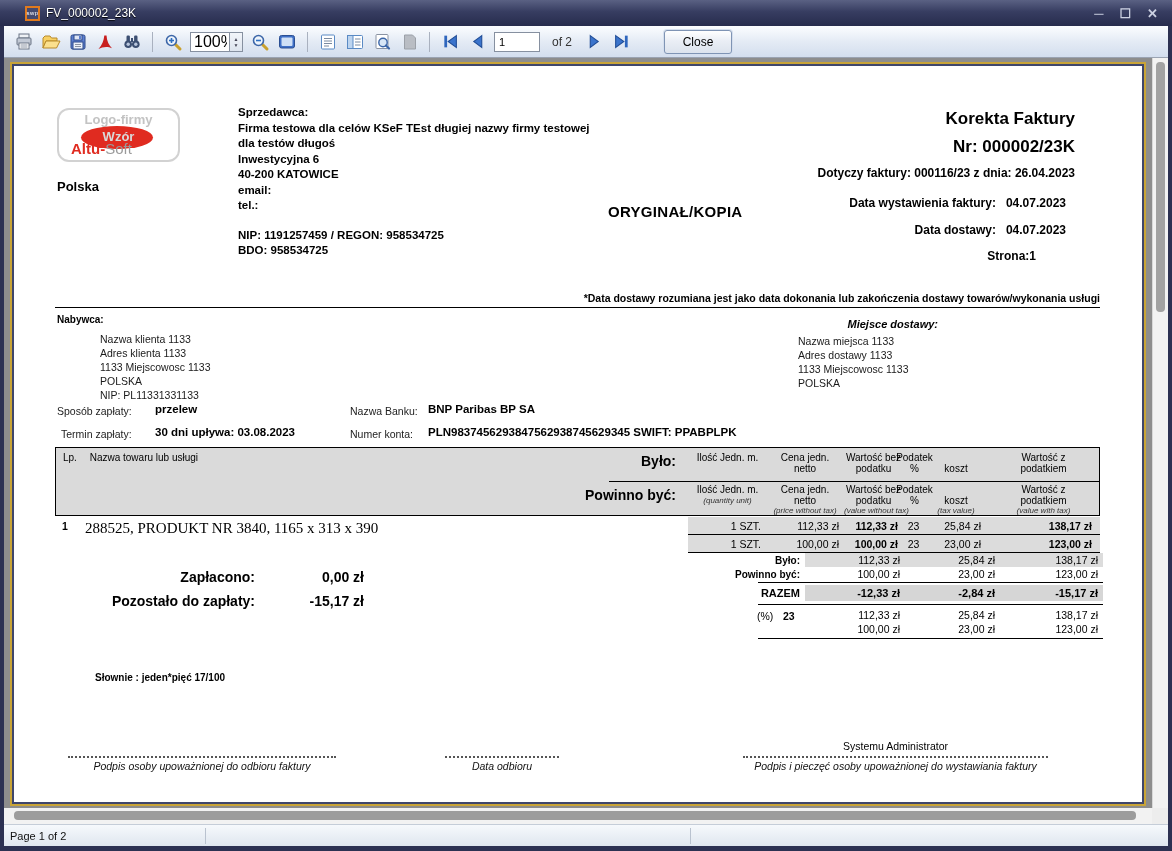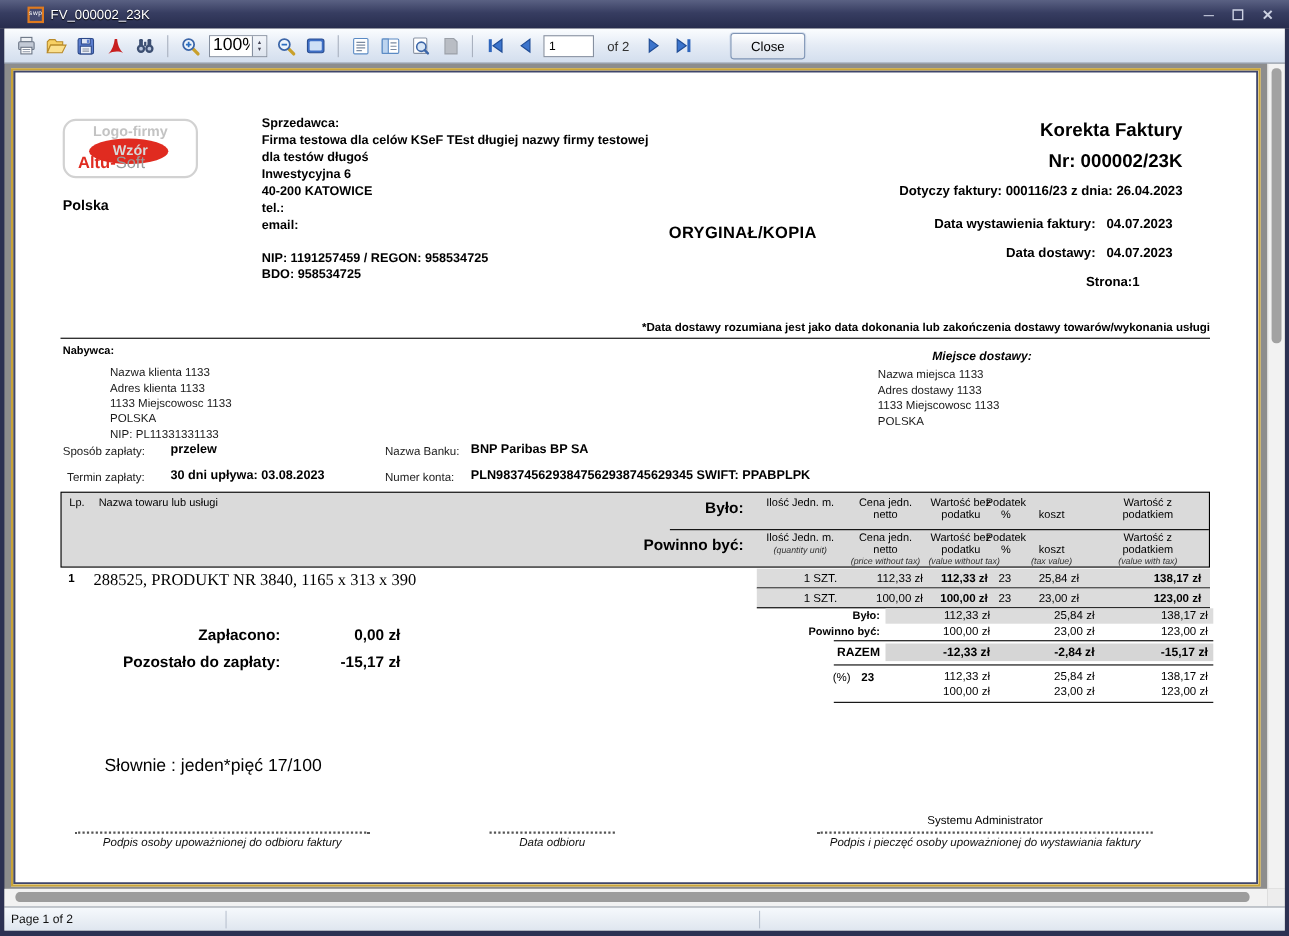--- a/index.html
+++ b/index.html
@@ -126,21 +126,21 @@
   .sline{height:1px;background:#000;left:746px;width:345px;}
   .sline1{top:518px;} .sline2{top:540px;} .sline3{top:574px;}
   .pctmark{left:745px;top:546px;font-size:10.5px;}
   .pctval{left:771px;top:546px;font-size:10.5px;font-weight:bold;}
 
   
   .tot-l{width:200px;text-align:right;font-weight:bold;font-size:14px;}
   .tot-v{width:104px;text-align:right;font-weight:bold;font-size:14px;}
   .paidl{left:43px;top:505px;} .paidv{left:248px;top:505px;}
   .duel{left:43px;top:529px;}  .duev{left:248px;top:529px;}
-  .words{left:83px;top:608px;font-weight:normal;font-size:16px;margin-top:16px;}
+  .words{left:83px;top:608px;font-weight:bold;font-size:10px;}
   .sig-l{left:56px;top:692px;width:268px;}
   .sig-m{left:433px;top:692px;width:114px;}
   .sig-r{left:731px;top:692px;width:305px;}
   .sigline{border-top:2px dotted #555;height:0;}
   .siglbl{text-align:center;font-style:italic;font-size:10.5px;margin-top:2px;color:#111;}
   .sig-rname{left:731px;top:676px;width:305px;text-align:center;font-size:10.5px;}
 </style>
 </head>
 <body>
 
@@ -298,22 +298,22 @@
       <span class="logo-brand"><span class="lb-red">Altu-</span><span class="lb-gray">Soft</span></span>
     </div>
     <div class="ab country">Polska</div>
 
     <div class="ab seller">
       <div>Sprzedawca:</div>
       <div>Firma testowa dla celów KSeF TEst długiej nazwy firmy testowej</div>
       <div>dla testów długoś</div>
       <div>Inwestycyjna 6</div>
       <div>40-200 KATOWICE</div>
+      <div>email:</div>
       <div>tel.:</div>
-      <div>email:</div>
       <div class="nipline">NIP: 1191257459 / REGON: 958534725</div>
       <div>BDO: 958534725</div>
     </div>
 
     <div class="ab doc-line t1">Korekta Faktury</div>
     <div class="ab doc-line t2">Nr: 000002/23K</div>
     <div class="ab doc-line t3">Dotyczy faktury: 000116/23 z dnia: 26.04.2023</div>
     <div class="ab doc-line orig">ORYGINAŁ/KOPIA</div>
     <div class="ab doc-line t4">
       <span>Data wystawienia faktury:</span>

